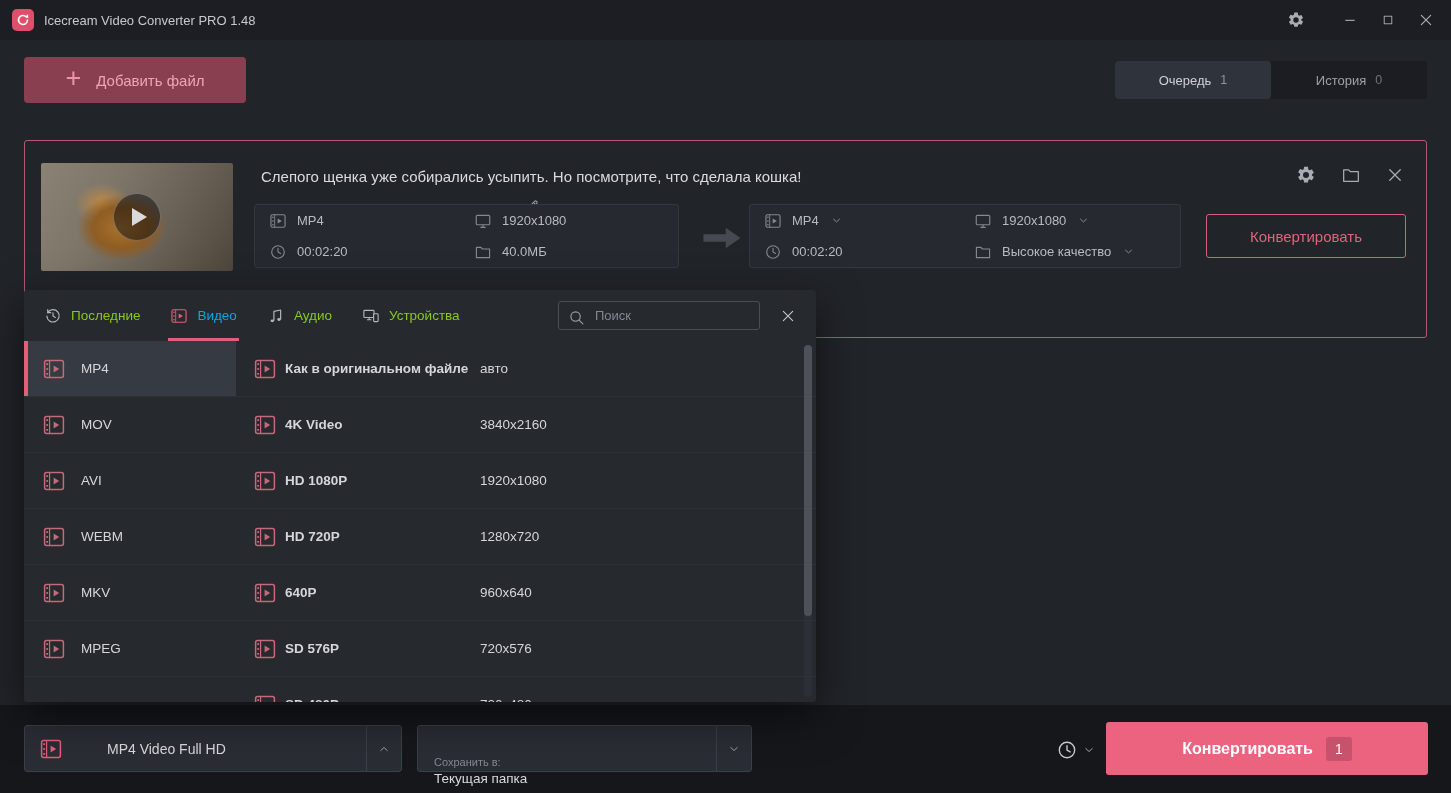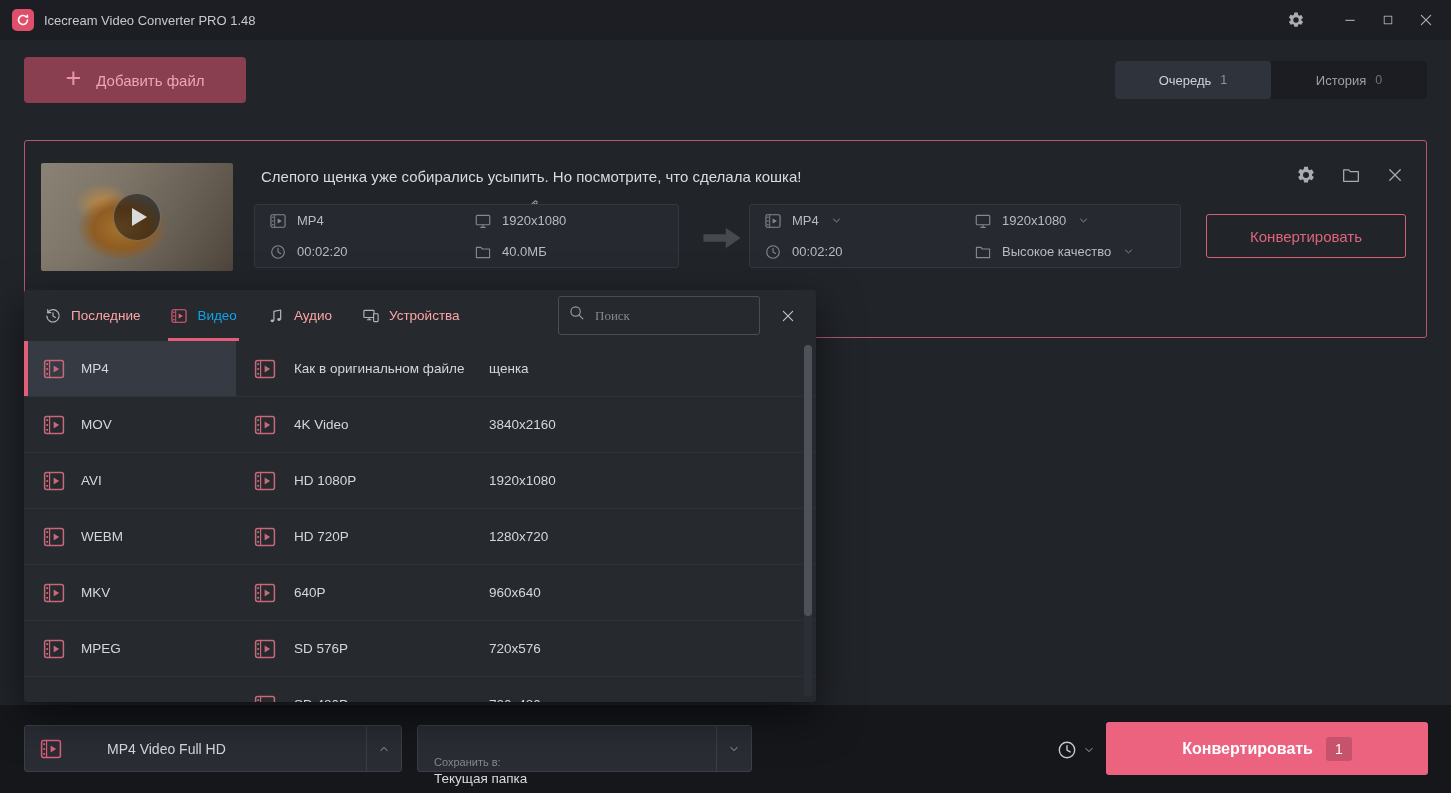--- a/index.html
+++ b/index.html
@@ -63,43 +63,43 @@
   .big-arrow{position:absolute;left:676px;top:84px;color:#46494f;}
   .convert-outline{position:absolute;left:1181px;top:73px;width:200px;height:44px;background:transparent;
     border:1px solid #d75f78;border-radius:3px;color:#e0647d;font-size:15px;font-family:inherit;cursor:pointer;}
   .card-icons{position:absolute;right:22px;top:24px;display:flex;gap:25px;color:#a9adb3;align-items:center;}
   .card-icons .cbtn{cursor:pointer}
 
   
   .popup{position:absolute;left:24px;top:290px;width:792px;height:412px;background:#26292e;border-radius:3px;
     box-shadow:0 14px 44px rgba(0,0,0,.55);z-index:10;overflow:hidden;}
   .phead{height:51px;display:flex;align-items:stretch;padding-left:20px;}
-  .ptab{display:flex;align-items:center;gap:9px;font-size:13.5px;color:#fca5a5;position:relative;
+  .ptab{display:flex;align-items:center;gap:9px;font-size:13.5px;color:#84cc16;position:relative;
     margin-right:30px;cursor:pointer;}
   .ptab .ic{color:#b3b7bd}
   .ptab.active{color:#0ea5e9}
   .ptab.active .ic{color:#e35f79}
   .ptab.active::after{content:"";position:absolute;left:-2px;right:-2px;bottom:0;height:3px;background:#e35f79;}
-  .psearch{margin-left:auto;align-self:center;position:relative;width:202px;height:39px;flex:none;font-family:Liberation Serif, serif;}
+  .psearch{margin-left:auto;align-self:center;position:relative;width:202px;height:29px;flex:none;}
   .psearch input{width:100%;height:100%;box-sizing:border-box;background:transparent;border:1px solid #494d55;
     border-radius:3px;color:#d2d5d9;font-size:13px;font-family:inherit;padding:0 10px 0 36px;outline:none;}
   .psearch input::placeholder{color:#84888f}
   .psearch .sic{position:absolute;left:10px;top:8px;color:#9a9ea5}
   .pclose{width:56px;flex:none;display:flex;align-items:center;justify-content:center;color:#c3c6cb;cursor:pointer;}
   .pbody{position:absolute;top:51px;left:0;right:0;bottom:0;display:flex;}
   .pleft{width:212px;flex:none;}
   .frow{height:56px;box-sizing:border-box;border-bottom:1px solid #2e3137;display:flex;align-items:center;
     gap:15px;padding-left:18px;font-size:13.5px;color:#d4d6da;cursor:pointer;}
   .frow .ic{color:#c66a7a}
   .frow.active{background:#363a42;box-shadow:inset 4px 0 0 #e35f79;}
   .pright{flex:1;}
   .prow{height:56px;box-sizing:border-box;border-bottom:1px solid #2e3137;display:flex;align-items:center;
     padding-left:17px;font-size:13.5px;color:#d4d6da;cursor:pointer;}
   .prow .ic{color:#c66a7a}
-  .prow .pname{margin-left:17px;width:195px;flex:none;}
+  .prow .pname{margin-left:8px;width:195px;flex:none;font-weight:bold;}
   .pscroll{position:absolute;right:4px;top:55px;bottom:5px;width:8px;border-radius:4px;background:#2c2f35;cursor:pointer;}
   .pthumb{position:absolute;top:0;left:0;width:8px;height:77%;border-radius:4px;background:#4e5158;cursor:grab;}
 
   
   .bottombar{position:absolute;left:0;right:0;top:705px;height:88px;background:#15171b;z-index:6;}
   .selbox{position:absolute;top:20px;height:47px;background:#2a2d34;border:1px solid #3b3f47;border-radius:3px;
     box-sizing:border-box;display:flex;align-items:center;cursor:pointer;}
   .fmt-select{left:24px;width:378px;gap:28px;}
   .fmt-select .filmic{color:#e0607b;margin-left:14px;}
   .fmt-label{margin-left:16px;font-size:14px;color:#d8dadd;flex:1;}
@@ -412,21 +412,21 @@
         <span>MPEG</span>
       </div>
     </div>
 
     <div class="pright">
       <div class="prow">
         <svg class="ic ic24">
             <use href="#i-film"></use>
           </svg>
         <span class="pname">Как в оригинальном файле</span>
-        <span class="pval">щенка</span>
+        <span class="pval">авто</span>
       </div>
       <div class="prow">
         <svg class="ic ic24">
             <use href="#i-film"></use>
           </svg>
         <span class="pname">4K Video</span>
         <span class="pval">3840x2160</span>
       </div>
       <div class="prow">
         <svg class="ic ic24">

